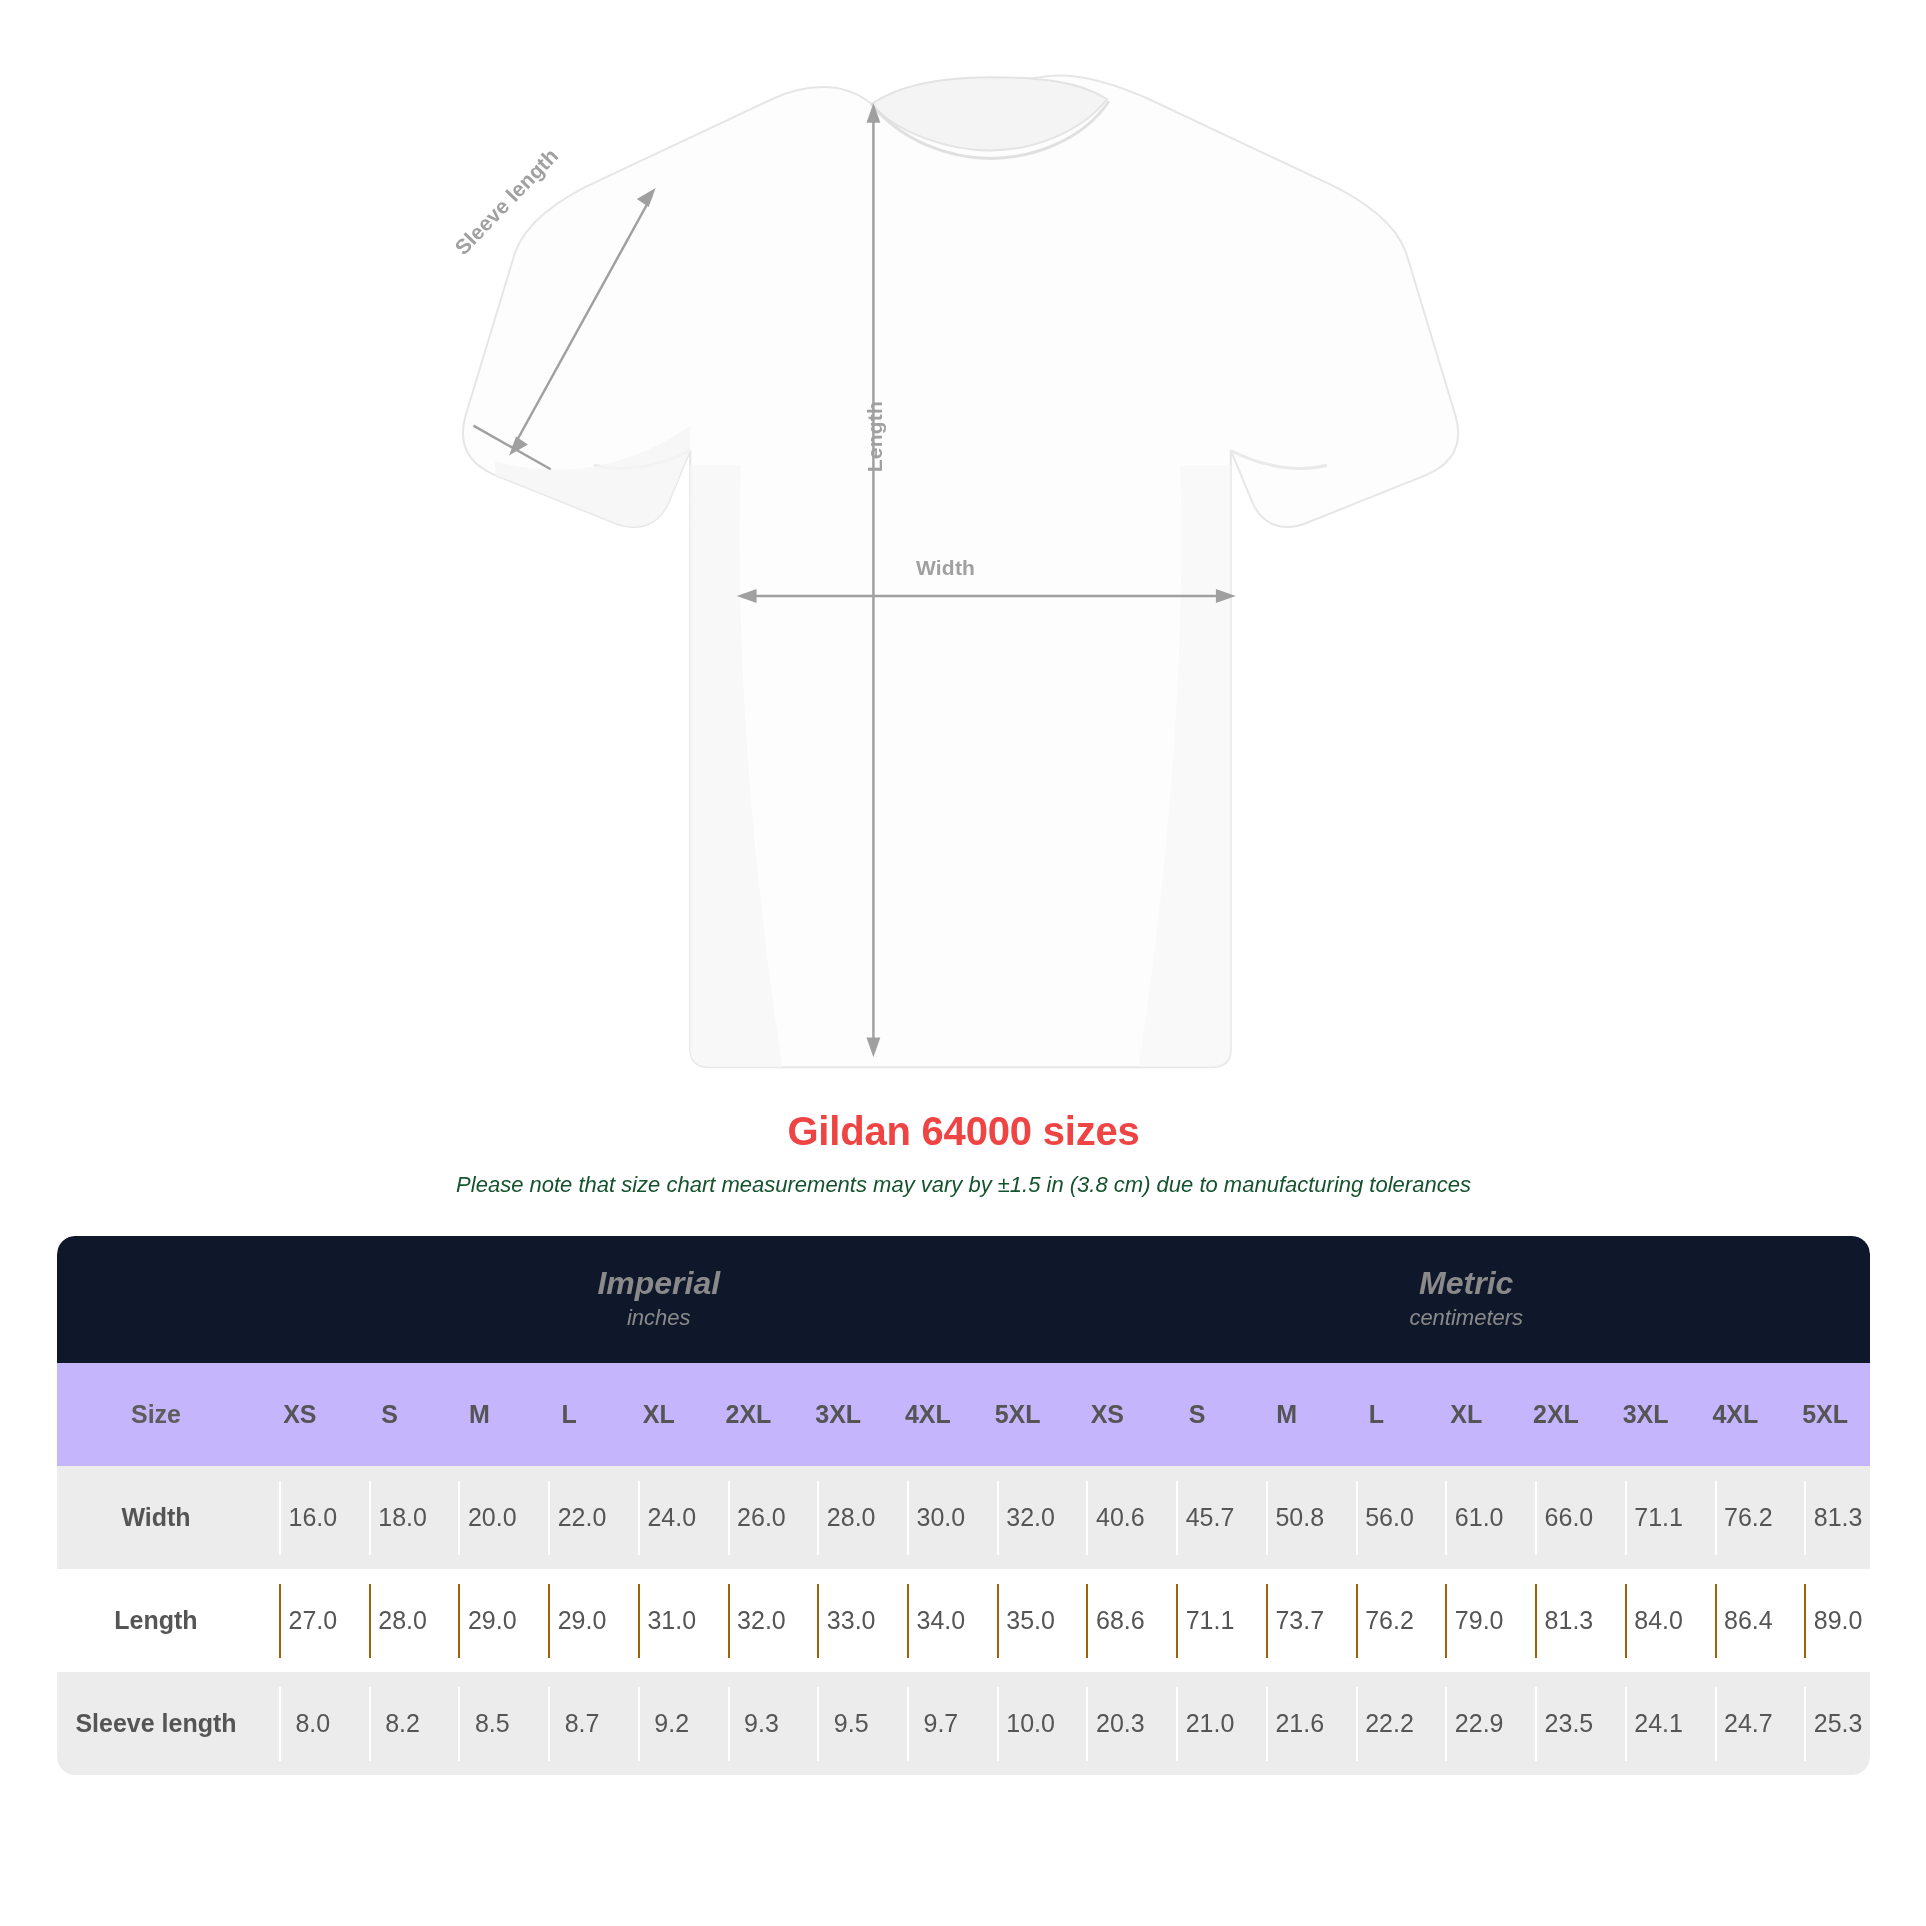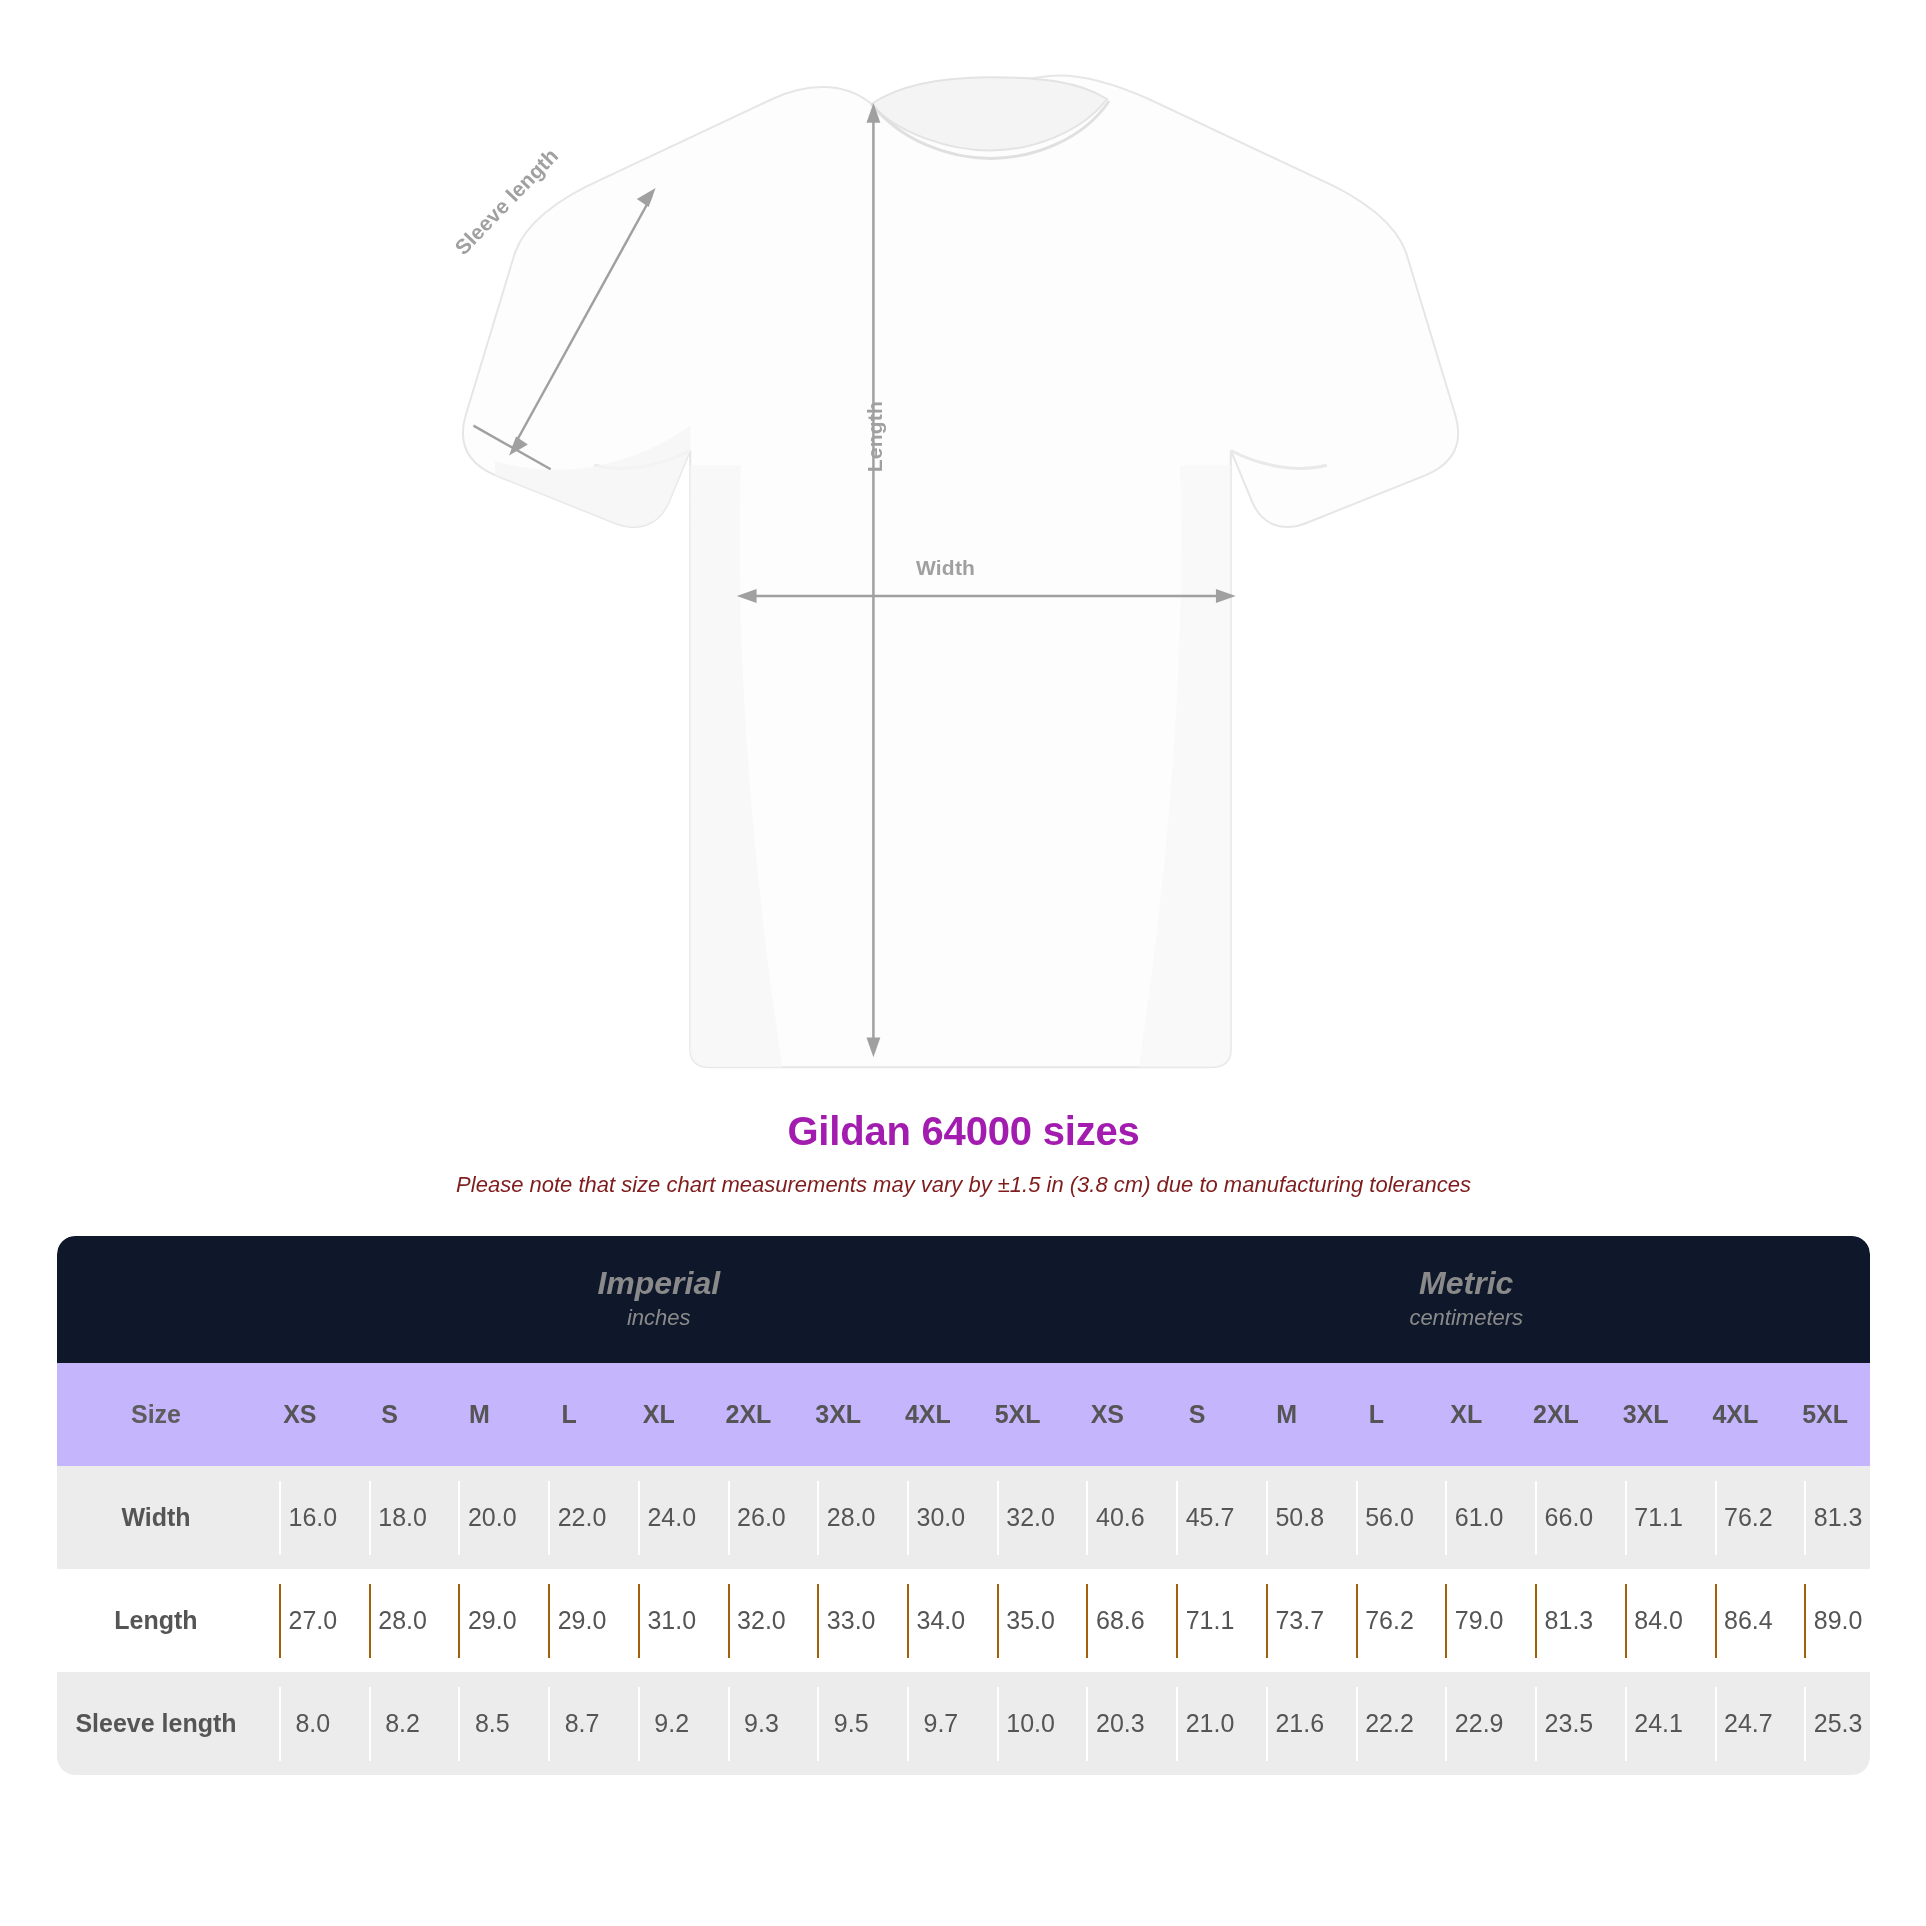--- a/index.html
+++ b/index.html
@@ -54,28 +54,28 @@
   }
 
   
   .title-block {
     text-align: center;
     margin-top: 20px;
   }
   .chart-title {
     font-size: 40px;
     font-weight: bold;
-    color: #a21caf;
+    color: #ef4444;
     margin: 0 0 18px 0;
     letter-spacing: -0.2px;
   }
   .chart-note {
     font-size: 22px;
     font-style: italic;
-    color: #7f1d1d;
+    color: #14532d;
     margin: 0;
   }
 
   
   .table-wrap {
     margin: 38px 57px 0 57px;
     border-radius: 18px;
     overflow: hidden;
     background: #ffffff;
   }

